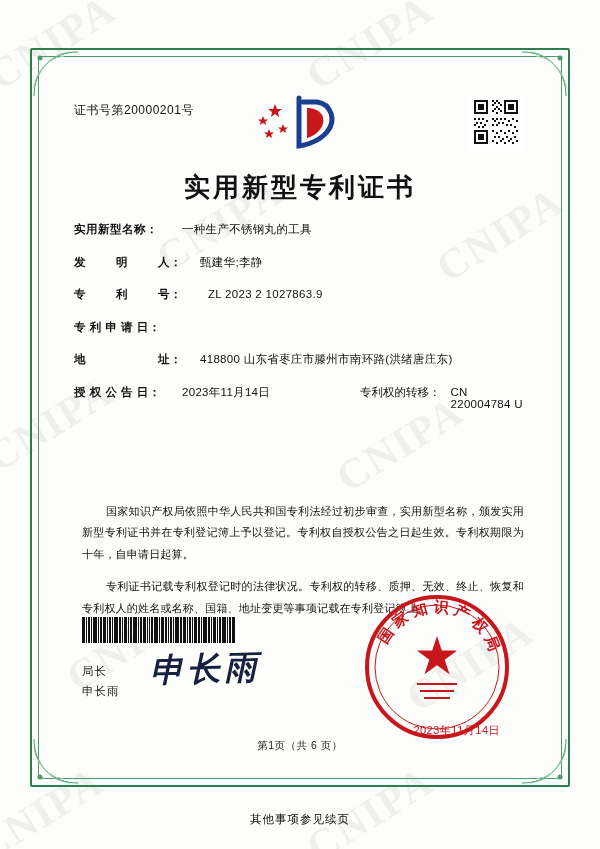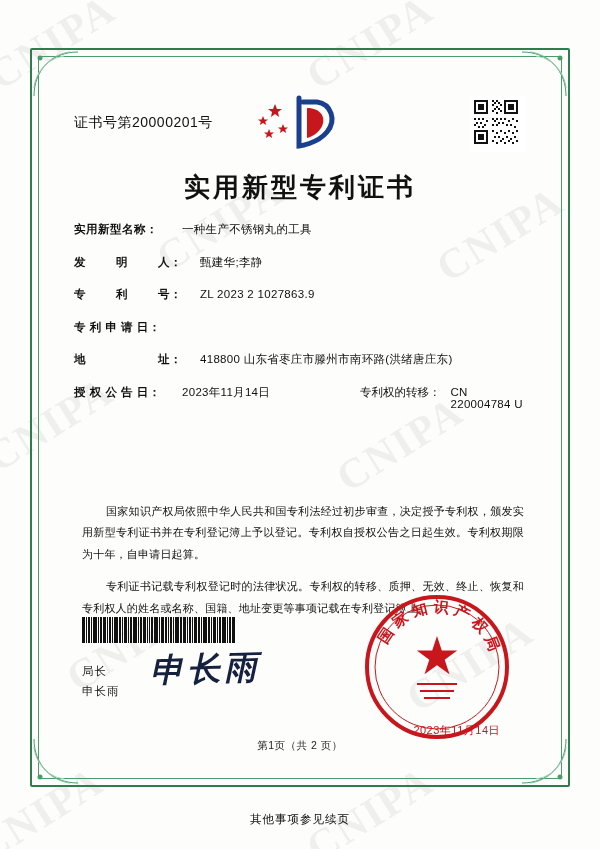--- a/index.html
+++ b/index.html
@@ -68,25 +68,24 @@
 
   .content {
     position: absolute;
     left: 52px; top: 72px; right: 52px; bottom: 86px;
   }
 
   
   .cert-no {
     position: absolute;
     left: 22px; top: 30px;
-    font-size: 14px;
+    font-size: 12px;
     font-family: "Liberation Sans", sans-serif;
     color: #111;
     letter-spacing: 0.5px;
-    margin-top: 12px;
   }
   .emblem {
     position: absolute;
     left: 50%; top: 22px;
     transform: translateX(-50%);
     width: 110px; height: 62px;
   }
   .qr {
     position: absolute;
     right: 22px; top: 24px;
@@ -131,20 +130,21 @@
     flex: 0 0 108px;
     padding-right: 18px;
   }
   .field .val {
     flex: 1 1 auto;
     color: #111;
     letter-spacing: 0.3px;
   }
   .field .val.mono {
     font-family: "Liberation Sans", sans-serif;
+    margin-left: 8px;
   }
   .inline-pair {
     display: flex;
     align-items: baseline;
     flex: 1 1 auto;
   }
   .inline-pair .v1 { width: 178px; flex: 0 0 178px; }
   .inline-pair .l2 { flex: 0 0 auto; padding-right: 10px; }
   .inline-pair .v2 { flex: 1 1 auto; }
 
@@ -414,21 +414,21 @@
         <div class="inline-pair">
           <div class="val v1">2023年11月14日</div>
           <div class="l2">专利权的转移：</div>
           <div class="val v2">CN 220004784 U</div>
         </div>
       </div>
 
     </div>
 
     <div class="paras">
-      <p class="para">国家知识产权局依照中华人民共和国专利法经过初步审查，决定授予专利权，颁发实用新型专利证书并在专利登记簿上予以登记。专利权自授权公告之日起生效。专利权期限为十年，自申请日起算。</p>
+      <p class="para">国家知识产权局依照中华人民共和国专利法经过初步审查，实用新型名称，颁发实用新型专利证书并在专利登记簿上予以登记。专利权自授权公告之日起生效。专利权期限为十年，自申请日起算。</p>
       <p class="para">专利证书记载专利权登记时的法律状况。专利权的转移、质押、无效、终止、恢复和专利权人的姓名或名称、国籍、地址变更等事项记载在专利登记簿上。</p>
     </div>
 
     <div class="barcode">
       <i style="width:3px"></i>
         <i style="width:1px"></i>
         <i style="width:2px"></i>
         <i style="width:1px"></i>
       <i style="width:4px"></i>
         <i style="width:1px"></i>
@@ -498,17 +498,17 @@
         </text>
         <g stroke="#c8161d" stroke-width="2" fill="none">
           <path d="M55 92 h40"></path>
           <path d="M58 99 h34"></path>
           <path d="M62 106 h26"></path>
         </g>
       </svg>
     </div>
     <div class="seal-date">2023年11月14日</div>
 
-    <div class="page-no">第1页（共 2 页）</div>
+    <div class="page-no">第1页（共 6 页）</div>
   </div>
 
   <div class="footer-note">其他事项参见续页</div>
 </div>
 
 </body></html>

